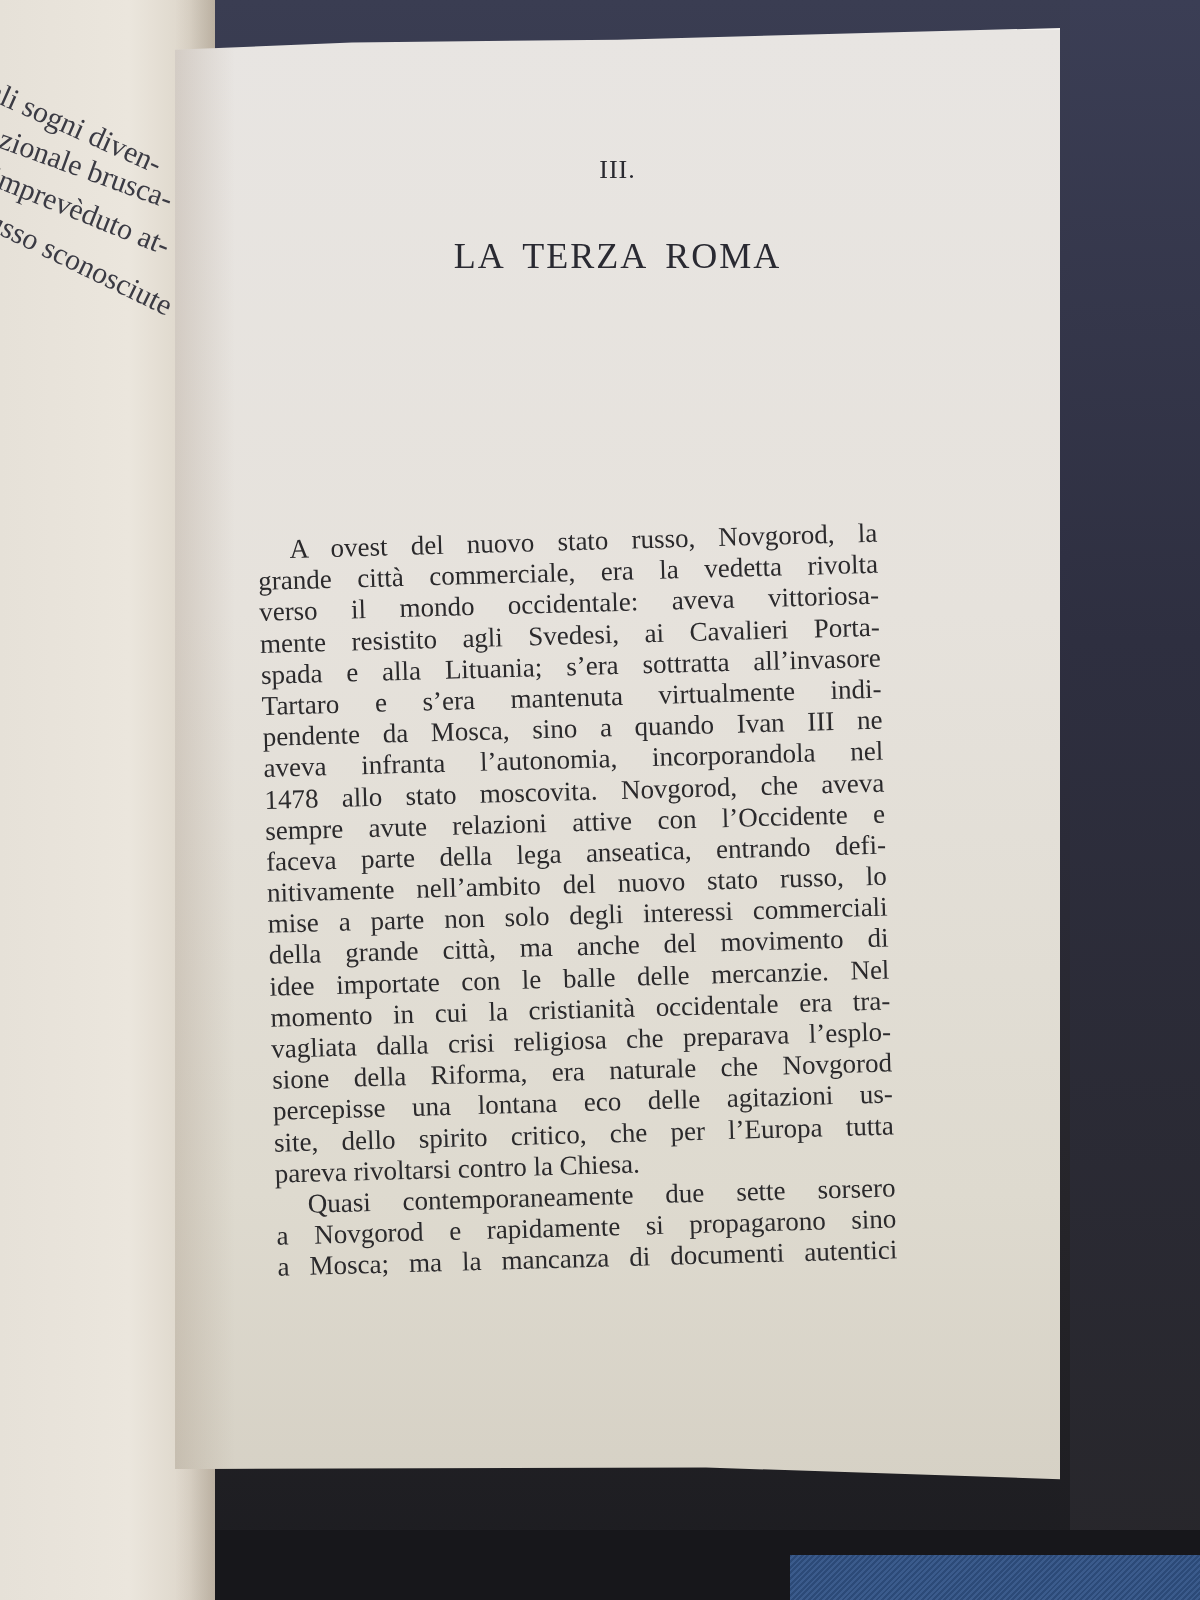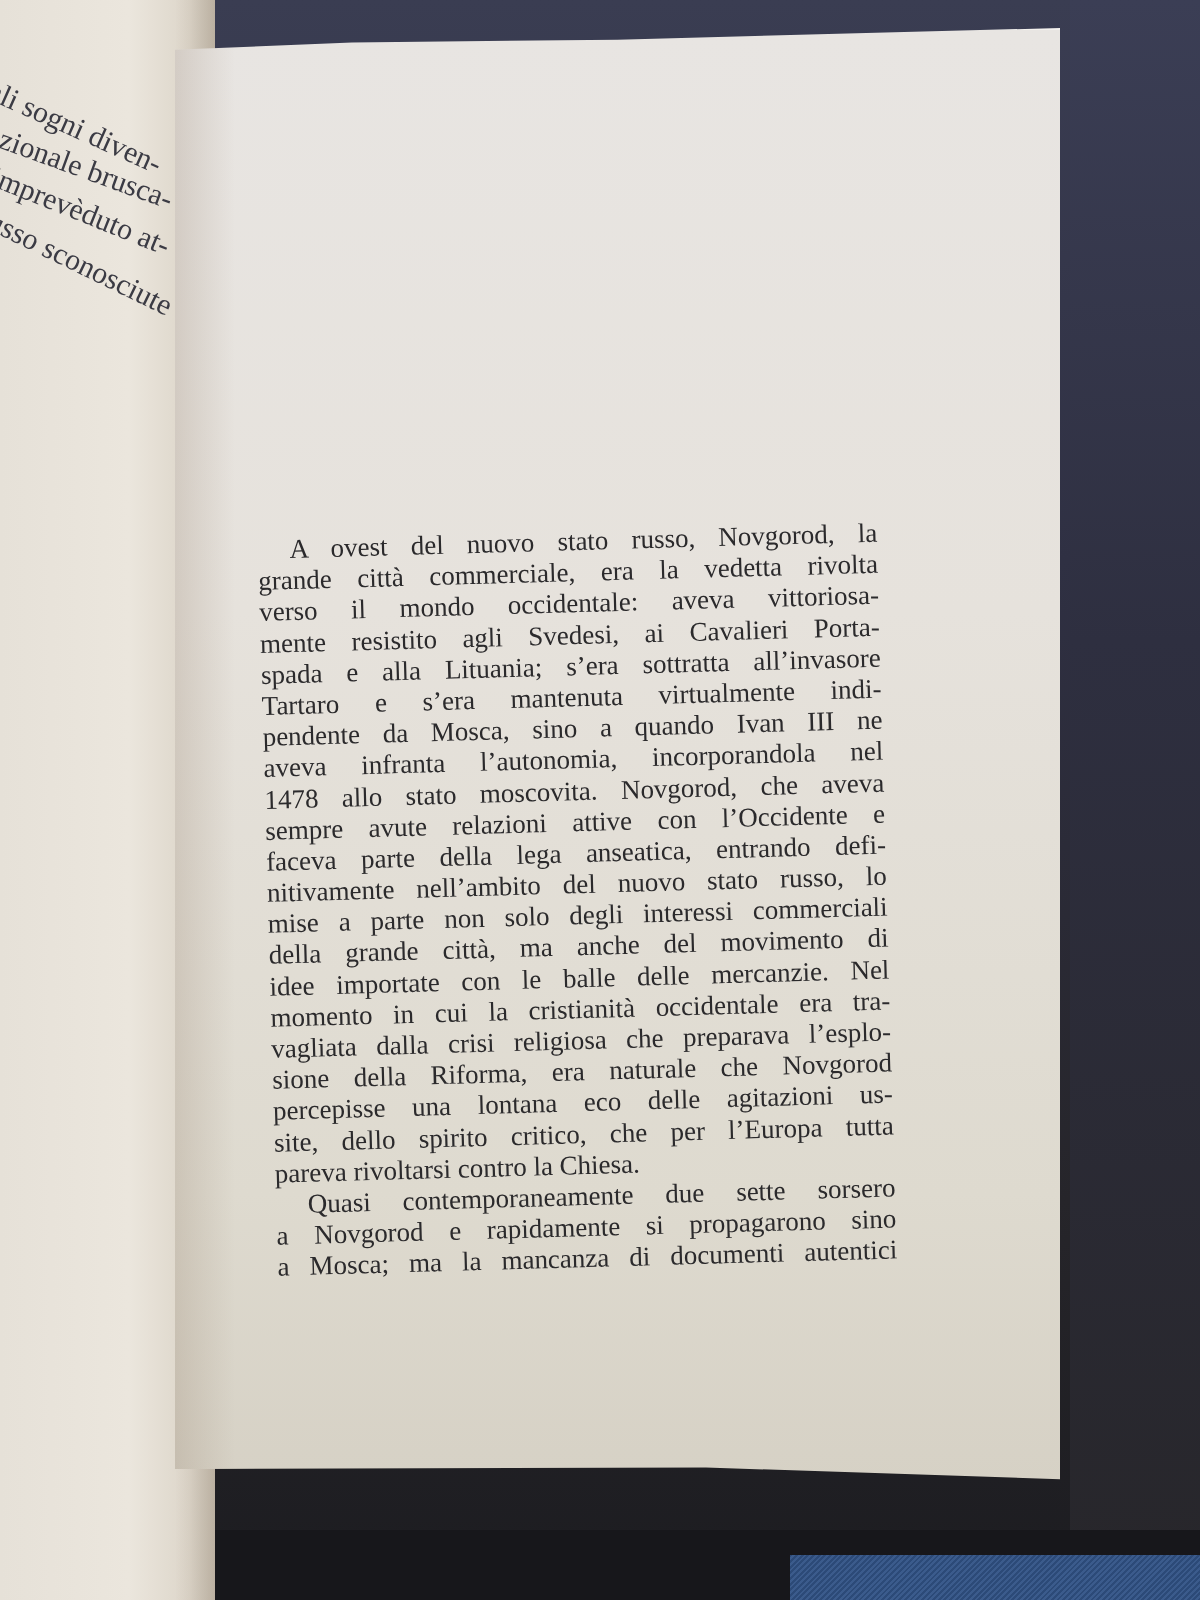--- a/index.html
+++ b/index.html
@@ -83,20 +83,22 @@
     <span class="left-line l0">ali sogni diven-</span>
     <span class="left-line l1">azionale brusca-</span>
     <span class="left-line l2">imprevèduto at-</span>
     <span class="left-line l3">usso sconosciute</span>
   </div>
   <div class="spine-shadow"></div>
 </div>
 
 <div class="page">
   <div class="page-inner-shadow"></div>
+  <div class="chapter-num">III.</div>
+  <div class="chapter-title">LA TERZA ROMA</div>
 
   <div class="body-text">
     <span class="body-line indent">A ovest del nuovo stato russo, Novgorod, la</span>
     <span class="body-line">grande città commerciale, era la vedetta rivolta</span>
     <span class="body-line">verso il mondo occidentale: aveva vittoriosa-</span>
     <span class="body-line">mente resistito agli Svedesi, ai Cavalieri Porta-</span>
     <span class="body-line">spada e alla Lituania; s’era sottratta all’invasore</span>
     <span class="body-line">Tartaro e s’era mantenuta virtualmente indi-</span>
     <span class="body-line">pendente da Mosca, sino a quando Ivan III ne</span>
     <span class="body-line">aveva infranta l’autonomia, incorporandola nel</span>

